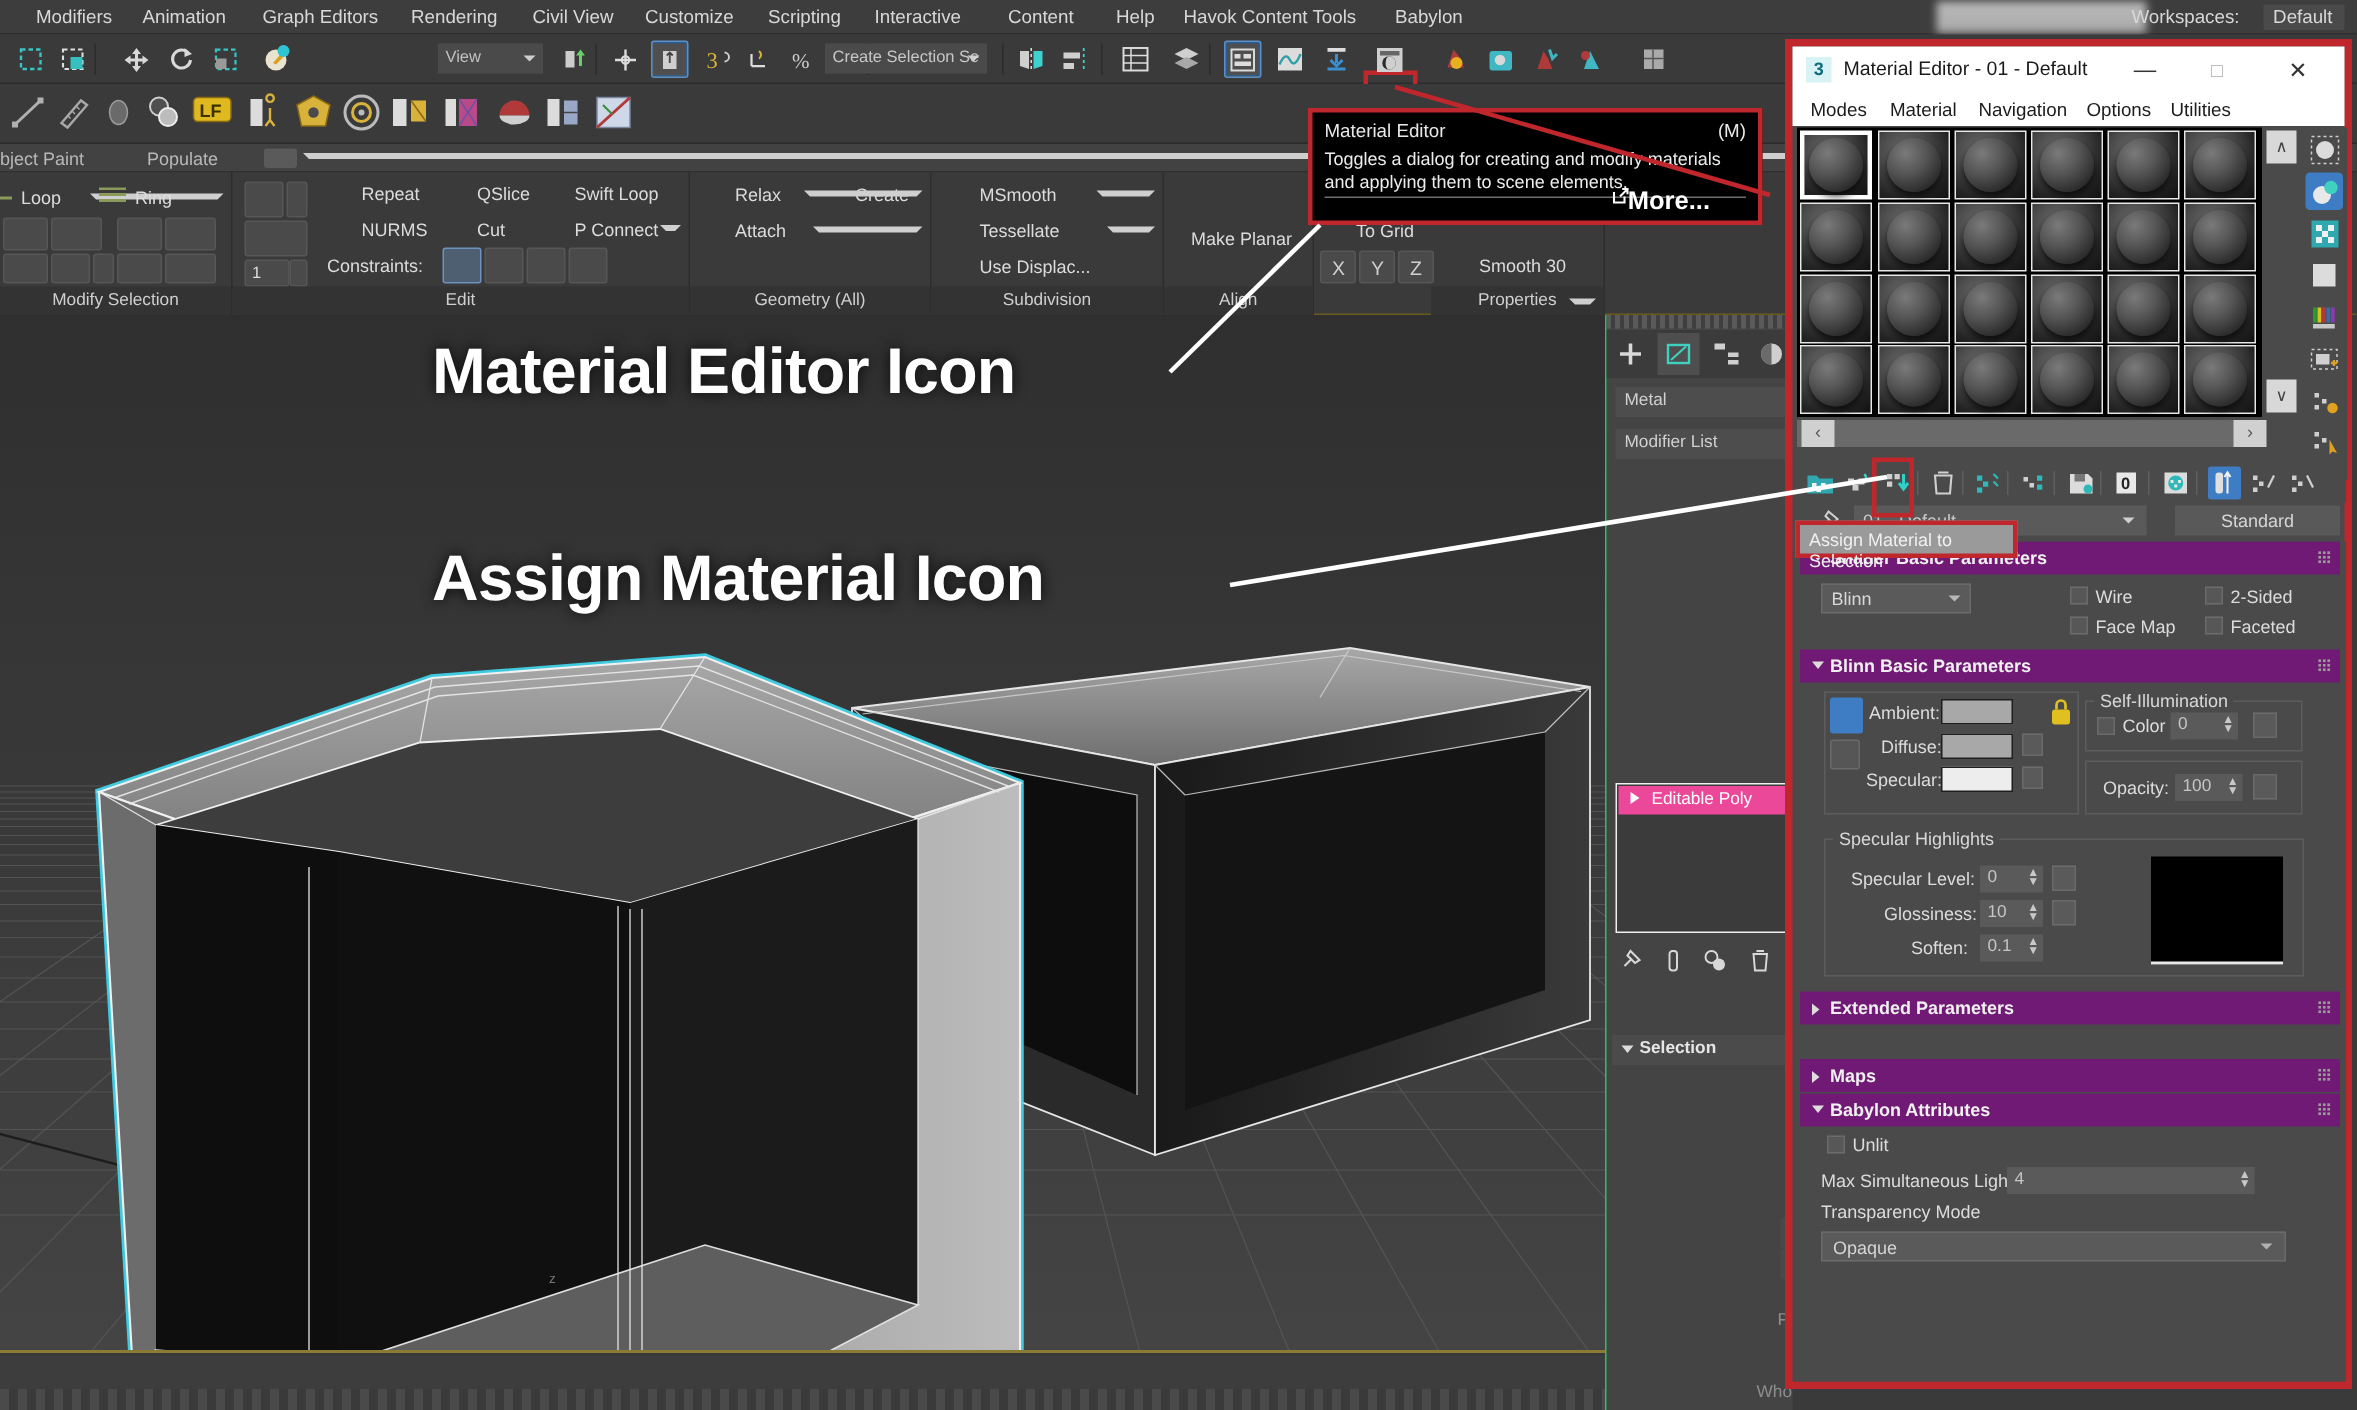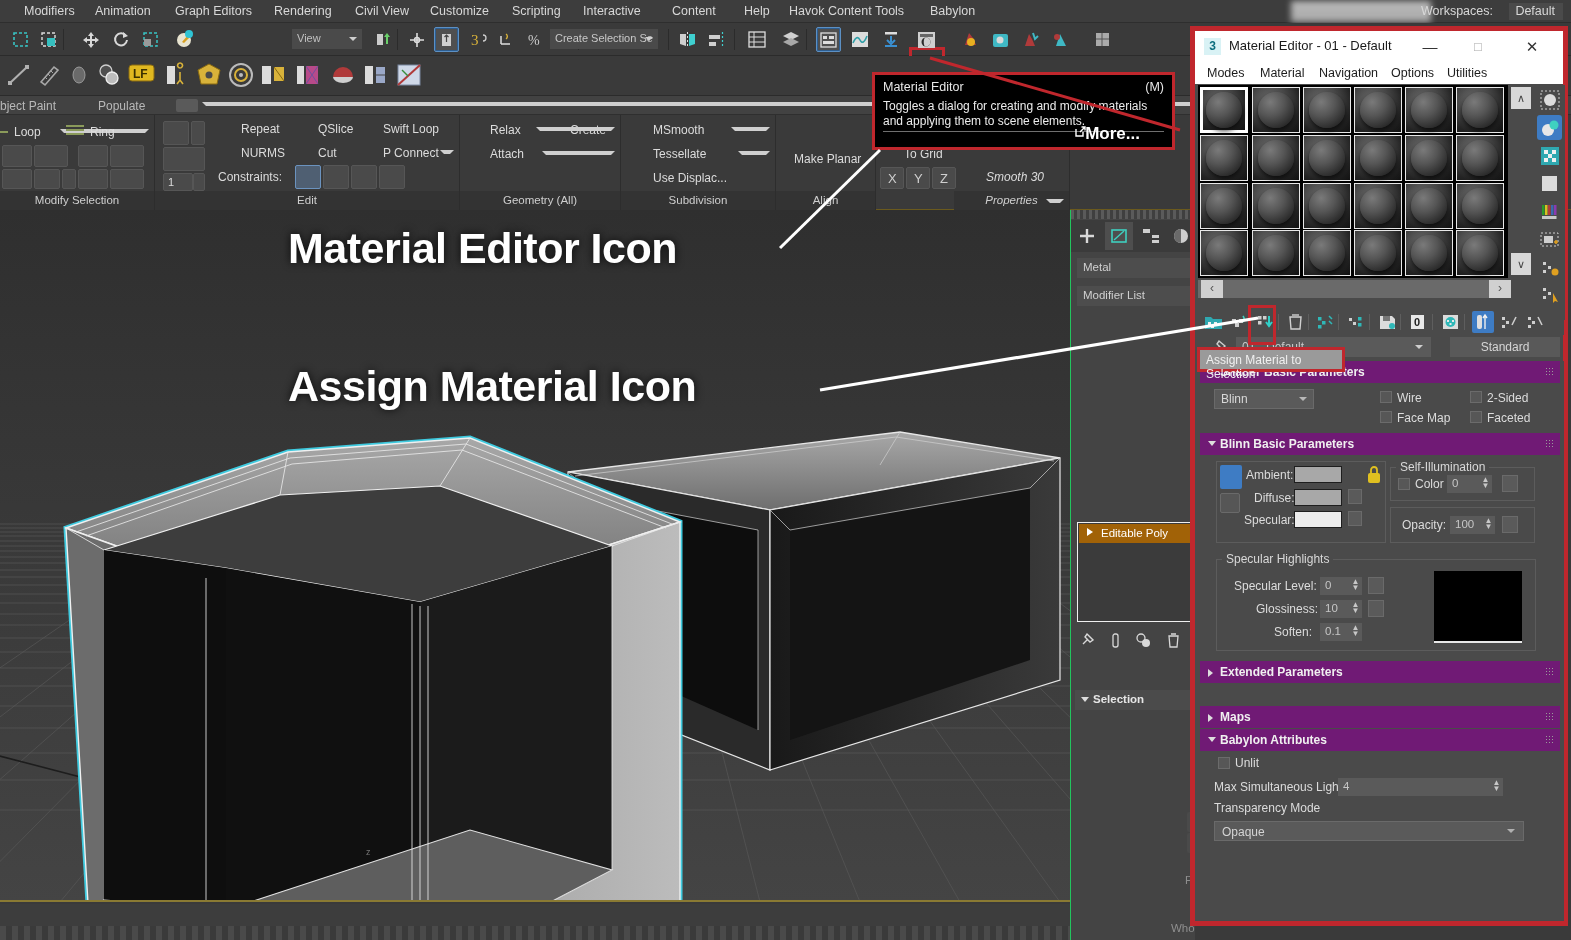--- a/index.html
+++ b/index.html
@@ -67,21 +67,21 @@
   #cmdpanel { position:absolute; left:1070px; top:210px; width:125px; height:730px;
      background:#444; border-left:1px solid #22c55e; overflow:hidden; }
   #cpTabs { position:absolute; left:0; top:10px; width:125px; height:32px; background:#3b3b3b; }
   .cpTab { position:absolute; top:2px; width:28px; height:28px; display:flex;
      align-items:center; justify-content:center; }
   .cpTab.active { background:#4e4e4e; }
   .cpfield { position:absolute; left:6px; width:116px; height:20px; background:#4d4d4d;
      color:#d0d0d0; font-size:11.5px; padding:3px 0 0 6px; }
   #modstack { position:absolute; left:6px; top:312px; width:116px; height:100px;
      background:#3b3b3b; border:1px solid #f0f0f0; }
-  #modrow { position:absolute; left:1px; top:1px; right:1px; height:19px; background:#a16207;
+  #modrow { position:absolute; left:1px; top:1px; right:1px; height:19px; background:#ec4899;
      color:#fff; font-size:11.5px; padding:3px 0 0 22px; }
   .rollup { position:absolute; left:4px; width:120px; height:20px; background:#4b4b4b;
      color:#e6e6e6; font-size:11.5px; font-weight:700; padding:3px 0 0 18px; }
   .cplabel { position:absolute; color:#8e8e8e; font-size:11.5px; white-space:nowrap; }
   .cpbtn { position:absolute; background:#4a4a4a; color:#8e8e8e; font-size:11.5px;
      text-align:center; border-radius:2px; }
 
   
   #meOuter { position:absolute; left:1190px; top:26px; width:378px; height:900px;
      background:#c0272d; padding:5px; }
@@ -512,21 +512,21 @@
         <span style="position:absolute;left:7px;top:3px;color:#cfcfcf;font-size:13px;">X</span>
         </div>
       <div class="rbtn" style="left:30px; top:52px; width:24px; height:22px;">
         <span style="position:absolute;left:7px;top:3px;color:#cfcfcf;font-size:13px;">Y</span>
         </div>
       <div class="rbtn" style="left:56px; top:52px; width:24px; height:22px;">
         <span style="position:absolute;left:7px;top:3px;color:#cfcfcf;font-size:13px;">Z</span>
         </div>
     </div>
 
-    <div class="rsec" style="left:954px; width:116px;font-style:italic;">
+    <div class="rsec" style="left:954px; width:116px;">
       <span class="ritem" style="left:32px; top:55px;">Smooth 30</span>
       <div class="rfoot">Properties</div>
       <span class="caretdn" style="left:92px; top:84px;"></span>
     </div>
   </div>
 
   <div id="viewport">
     <svg id="vpgridwrap" width="1070" height="692">
       <defs>
         <linearGradient id="bgGrad" x1="0" y1="0" x2="0" y2="1">

